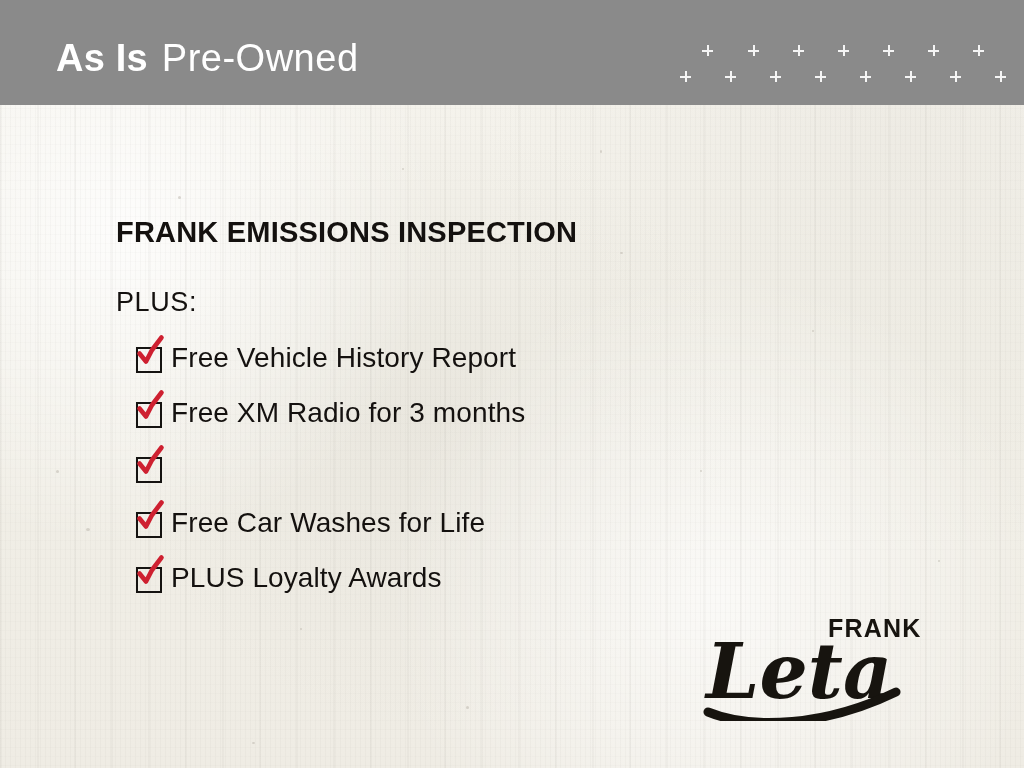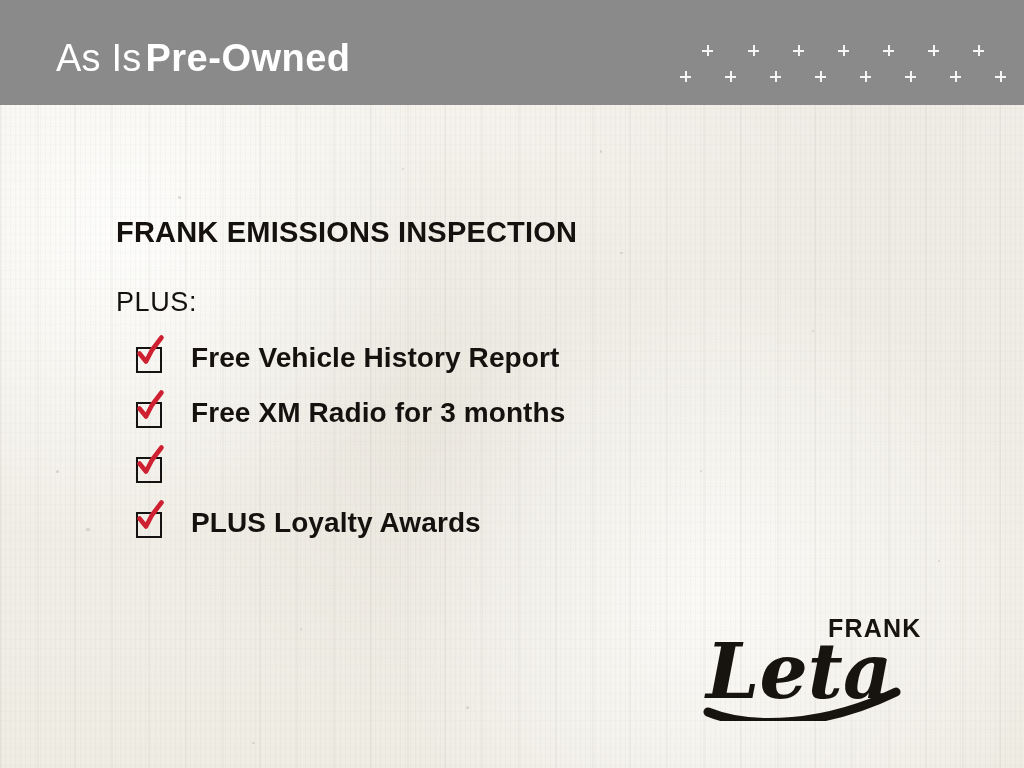--- a/index.html
+++ b/index.html
@@ -37,22 +37,22 @@
   
   .header-bar{
     position:absolute;left:0;top:0;width:1024px;height:105px;
     background:#8a8a8a;
   }
   .header-title{
     position:absolute;left:56px;top:36px;
     font-size:38px;line-height:44px;color:#ffffff;white-space:nowrap;
     letter-spacing:.2px;
   }
-  .header-title .strong{font-weight:normal;}
-  .header-title .light{font-weight:700;margin-left:4px;letter-spacing:.5px;}
+  .header-title .strong{font-weight:bold;}
+  .header-title .light{font-weight:400;margin-left:14px;letter-spacing:.5px;}
   
   .plus-field{position:absolute;left:660px;top:30px;width:364px;height:70px;}
   .plus{
     position:absolute;width:11px;height:11px;opacity:.92;
   }
   .plus:before,.plus:after{
     content:"";position:absolute;background:#ffffff;
   }
   .plus:before{left:5px;top:0;width:1.6px;height:11px;}
   .plus:after{left:0;top:5px;width:11px;height:1.6px;}
@@ -70,21 +70,21 @@
     position:relative;height:55px;display:flex;align-items:flex-start;
   }
   .checkbox{
     position:relative;width:22px;height:22px;margin-top:9px;flex:0 0 auto;
     border:2px solid #151311;background:transparent;
   }
   .checkbox .tick{
     position:absolute;left:-1px;top:-13px;width:34px;height:34px;overflow:visible;
   }
   .check-label{
-    margin-left:29px;font-size:28px;font-weight:bold;color:#14110f;
+    margin-left:9px;font-size:28px;font-weight:normal;color:#14110f;
     line-height:40px;letter-spacing:.1px;white-space:nowrap;
   }
   
   .logo{position:absolute;left:700px;top:608px;width:215px;height:115px;}
   .logo-frank{
     position:absolute;left:96px;top:6px;
     font-size:25px;font-weight:bold;letter-spacing:1.2px;color:#17140f;margin-left:32px;
   }
   .logo-leta{position:absolute;left:0;top:18px;width:215px;height:95px;}
 </style>
@@ -158,20 +158,28 @@
     </div>
 
     <div class="check-row">
       <div class="checkbox">
         <svg class="tick" viewBox="0 0 34 34">
           <path d="M2.5 17.5 L9 25.5 L15 14 L24.5 1.5" fill="none" stroke="#ce2030" stroke-width="4.6" stroke-linecap="round" stroke-linejoin="round"></path>
         </svg>
       </div>
     </div>
 
+    <div class="check-row">
+      <div class="checkbox">
+        <svg class="tick" viewBox="0 0 34 34">
+          <path d="M2.5 17.5 L9 25.5 L15 14 L24.5 1.5" fill="none" stroke="#ce2030" stroke-width="4.6" stroke-linecap="round" stroke-linejoin="round"></path>
+        </svg>
+      </div>
+      <div class="check-label">Free Car Washes for Life</div>
+    </div>
 
     <div class="check-row">
       <div class="checkbox">
         <svg class="tick" viewBox="0 0 34 34">
           <path d="M2.5 17.5 L9 25.5 L15 14 L24.5 1.5" fill="none" stroke="#ce2030" stroke-width="4.6" stroke-linecap="round" stroke-linejoin="round"></path>
         </svg>
       </div>
       <div class="check-label">PLUS Loyalty Awards</div>
     </div>
 

